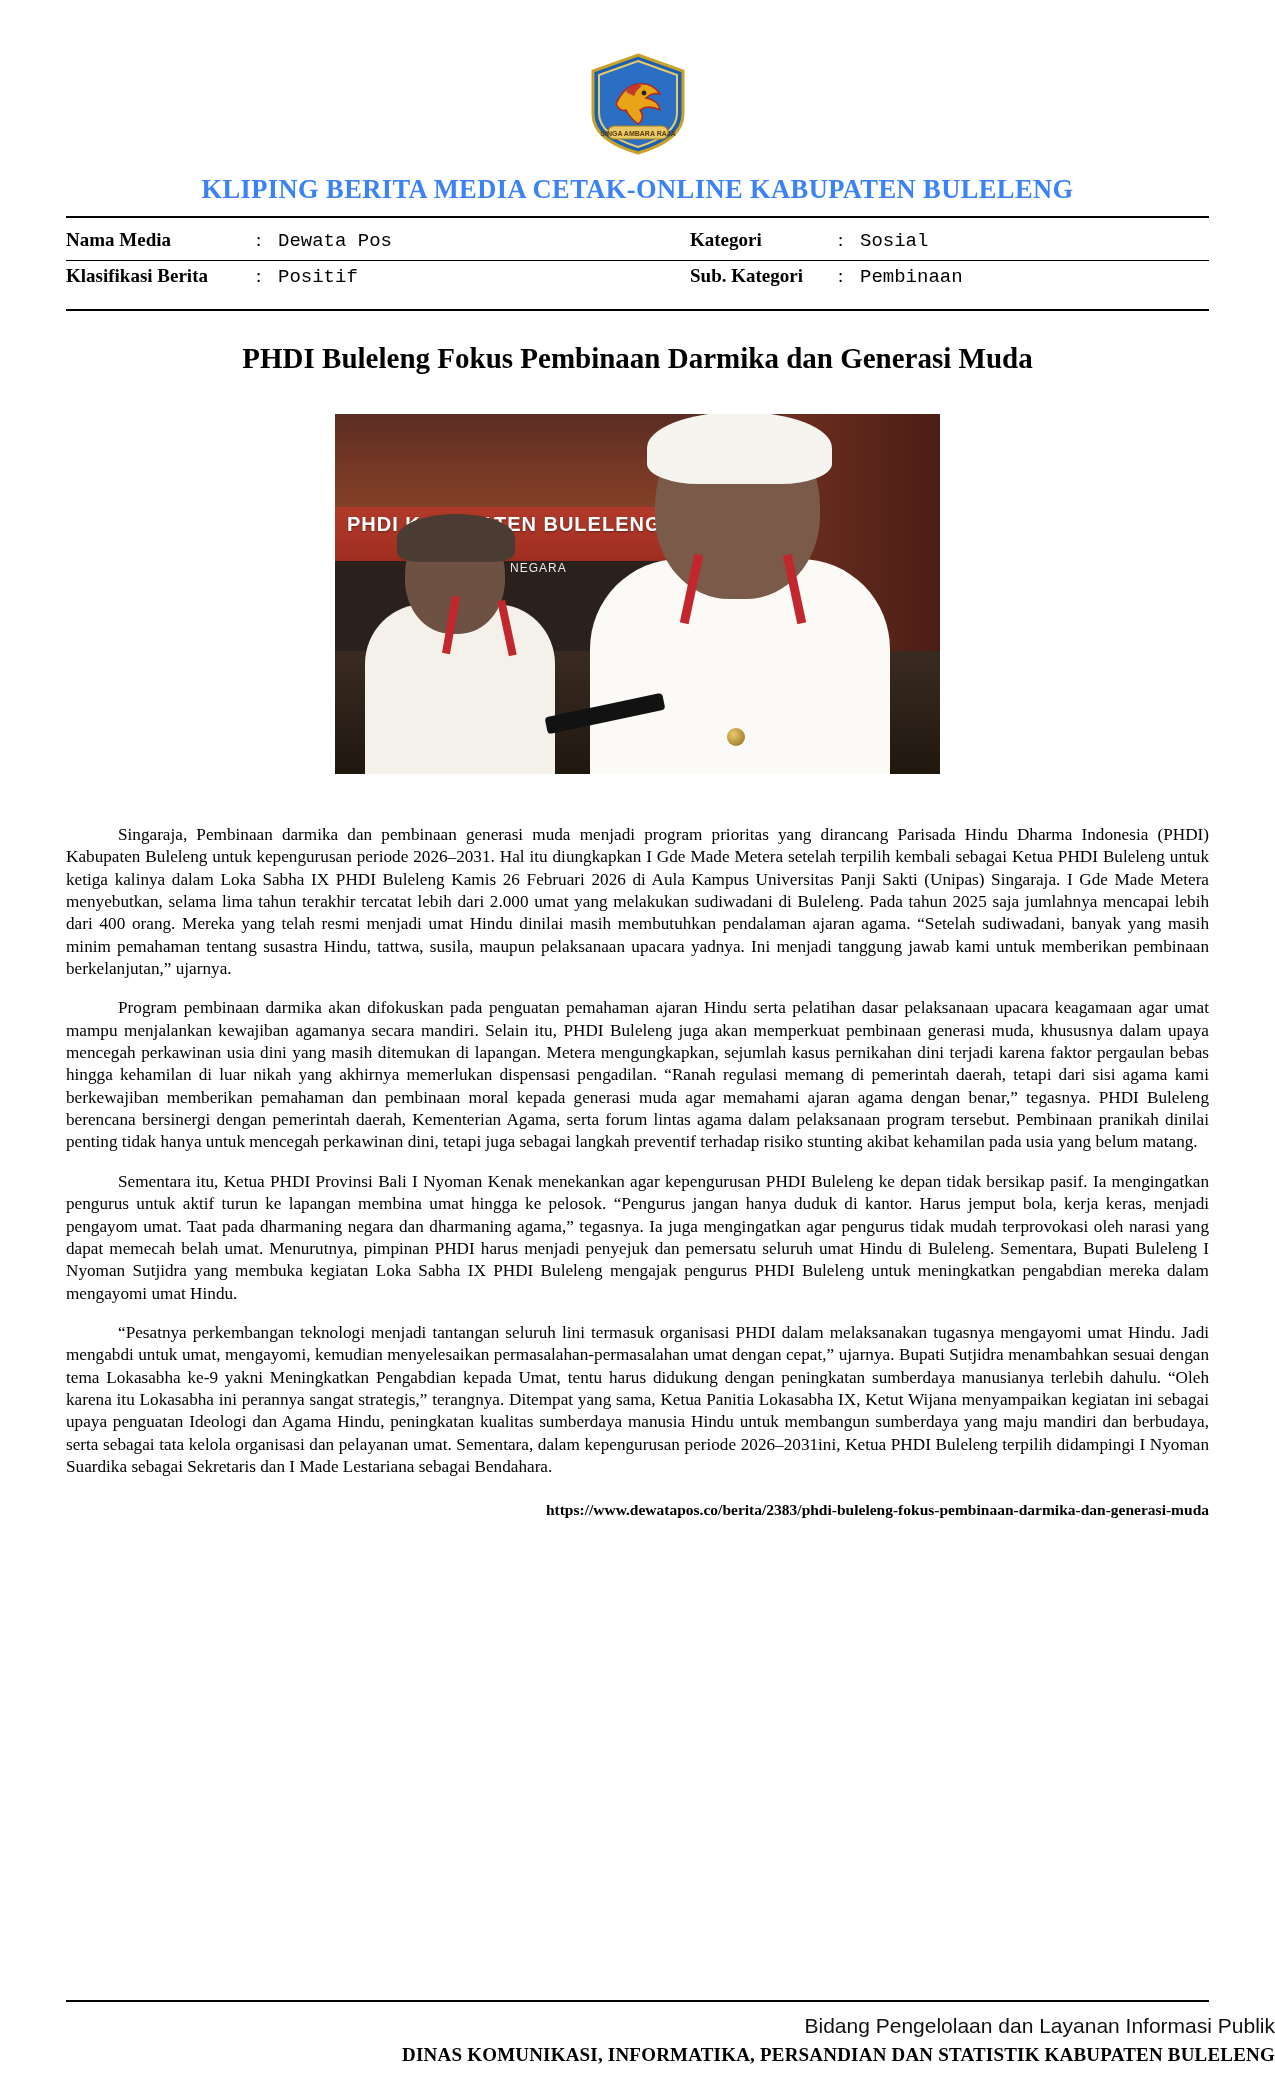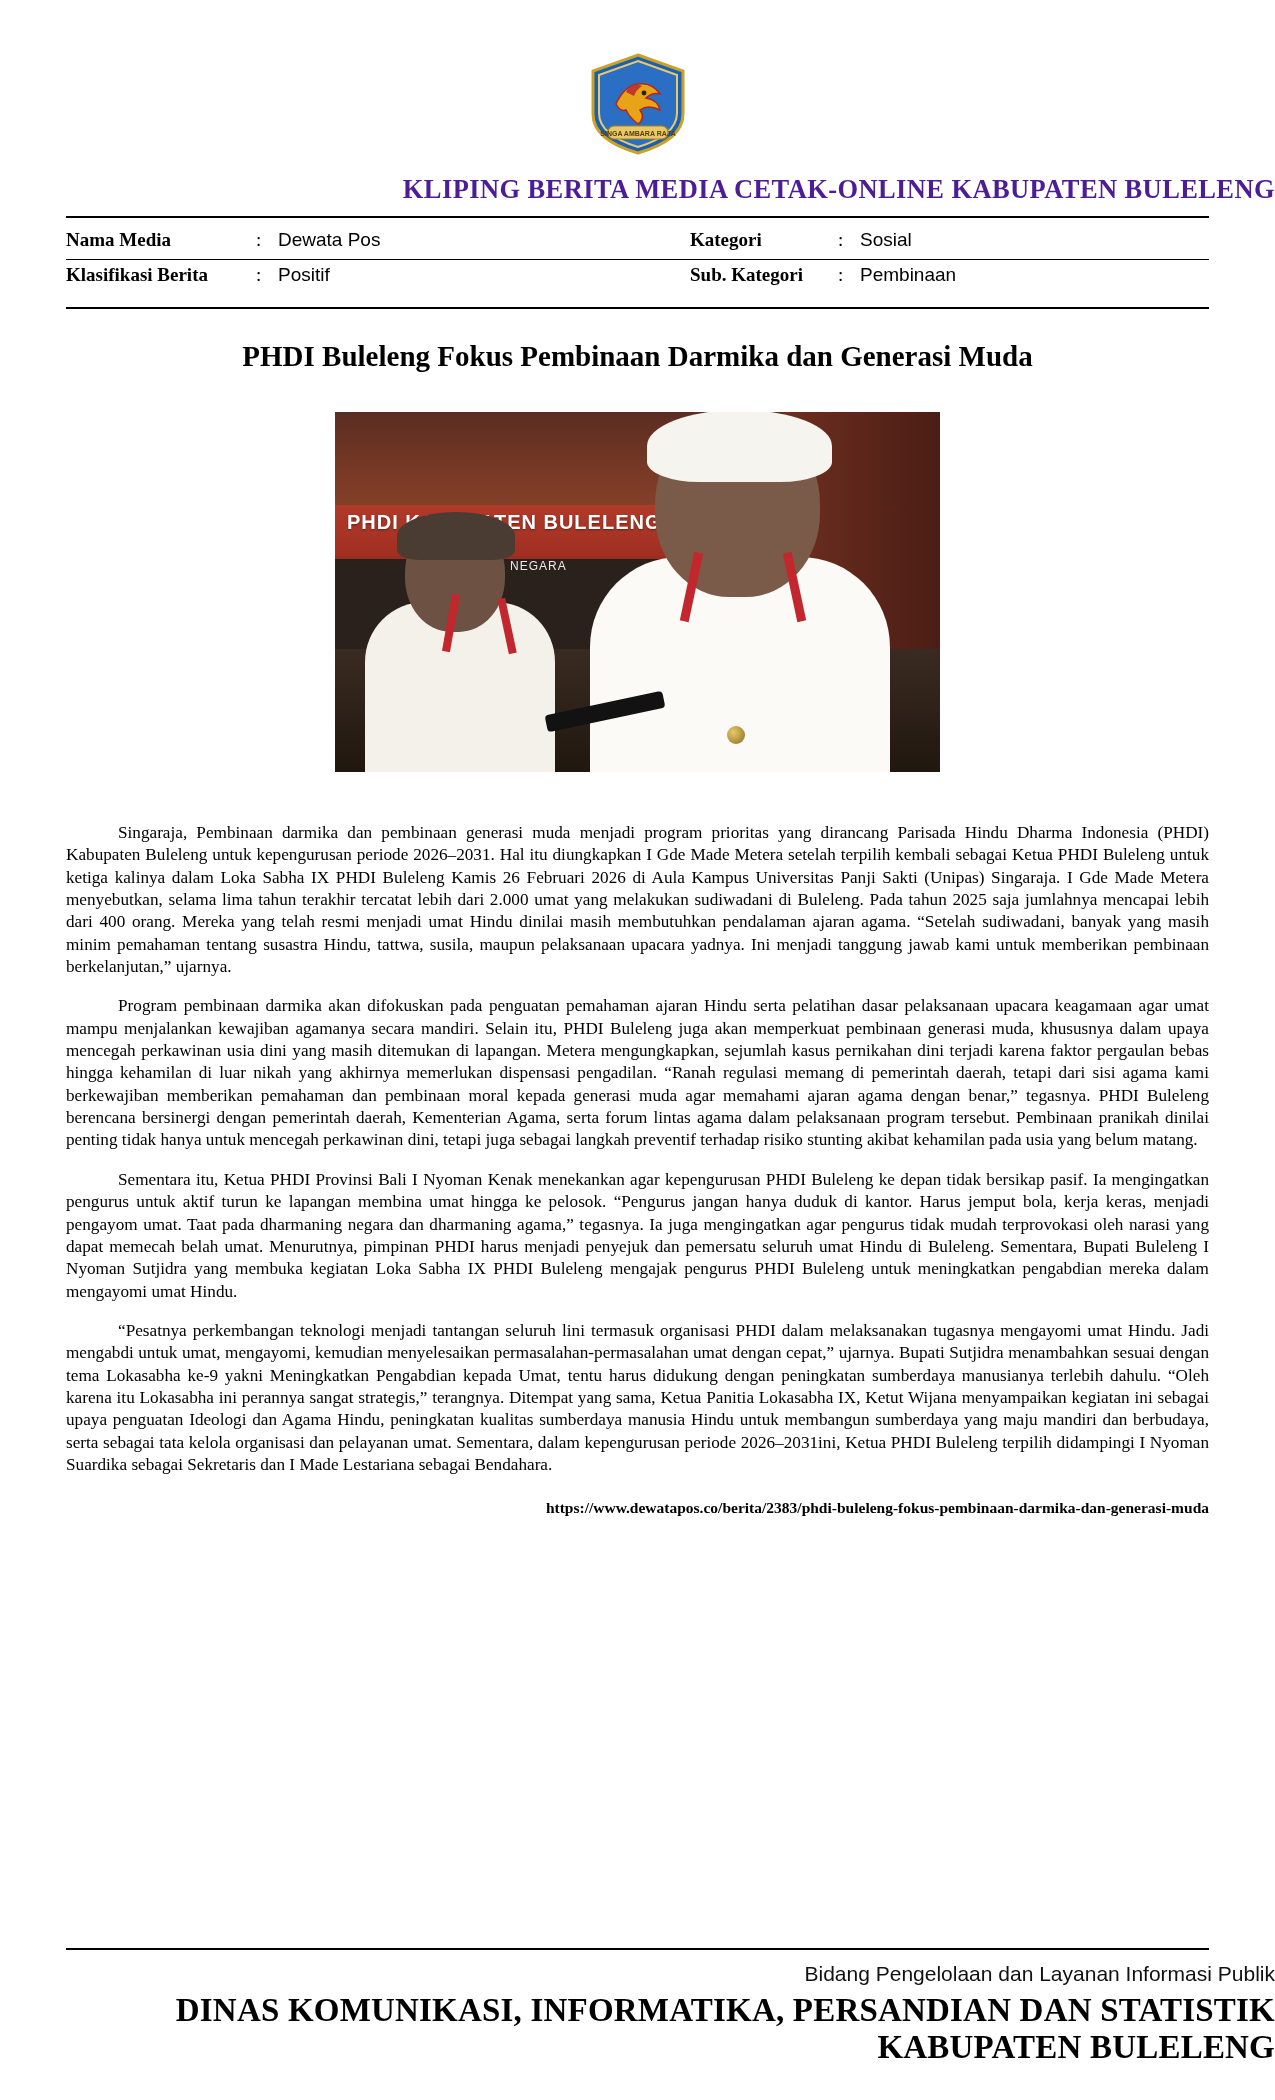--- a/index.html
+++ b/index.html
@@ -28,27 +28,27 @@
   }
   .logo {
     width: 104px;
     height: 104px;
     display: inline-block;
     position: relative;
   }
   .logo svg { display: block; }
 
   .kliping-title {
-    text-align: right;
+    text-align: center;
     font-family: "Liberation Serif", serif;
     font-weight: bold;
     font-size: 26.5px;
     letter-spacing: 0.4px;
     margin-top: 14px;
-    color: #4c1d95;
+    color: #3b82f6;
   }
   .rule {
     border-top: 2px solid #000;
     margin: 11px 66px 0 66px;
   }
   
   .meta {
     margin: 0 66px;
     padding: 7px 0 6px 0;
   }
@@ -70,21 +70,21 @@
     font-family: "Liberation Serif", serif;
   }
   .meta-label.l1 { width: 190px; }
   .meta-label.l2 { width: 148px; }
   .meta-colon {
     width: 22px;
     font-size: 19px;
   }
   .meta-value {
     font-size: 19px;
-    font-family: Liberation Sans, sans-serif;
+    font-family: Liberation Mono, monospace;
   }
   .meta-sep {
     border-top: 1.2px solid #000;
     margin: 4px 0 0 0;
   }
   
   .article-title {
     text-align: center;
     font-weight: bold;
     font-size: 29px;
@@ -231,21 +231,21 @@
   }
   .footer-line1 {
     font-family: "Liberation Sans", sans-serif;
     font-size: 21px;
     color: #111;
     margin-bottom: 6px;
   }
   .footer-line2 {
     font-family: "Liberation Serif", serif;
     font-weight: bold;
-    font-size: 33px;
+    font-size: 19px;
     letter-spacing: 0.2px;
   }
 </style>
 </head>
 <body>
 
 <div class="page">
 
   <div class="logo-wrap">
     <div class="logo">

